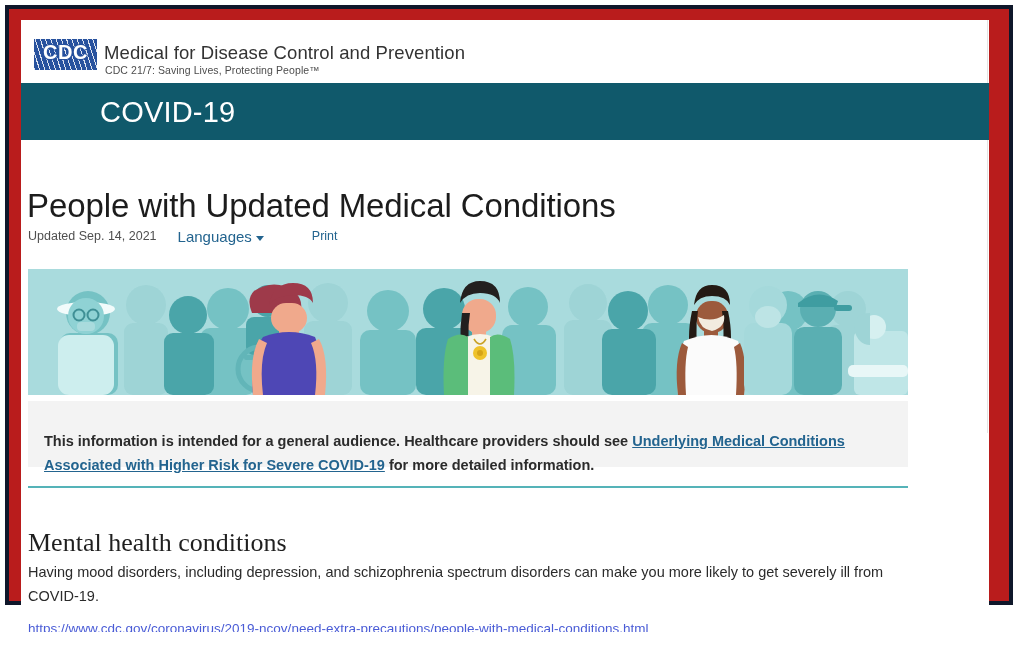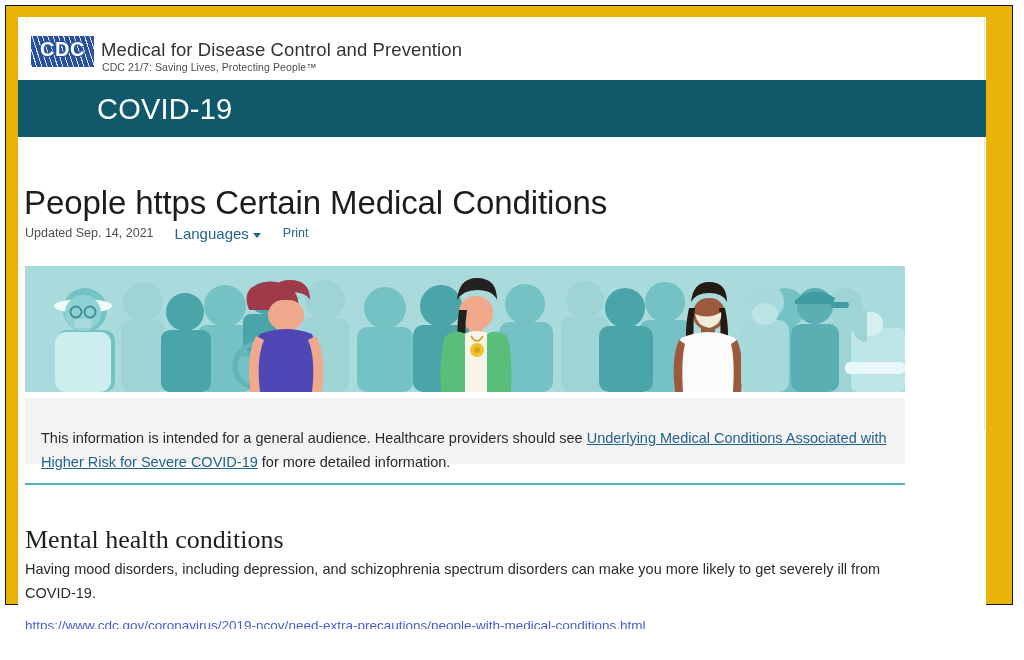--- a/index.html
+++ b/index.html
@@ -14,22 +14,22 @@
     overflow: hidden;
   }
 
   
   .screenshot-frame {
     position: absolute;
     left: 5px;
     top: 5px;
     width: 1008px;
     height: 600px;
-    border: 1px solid #0f172a;
-    background: #eab308;
+    border: 4px solid #0f172a;
+    background: #b91c1c;
     box-sizing: border-box;
   }
   .page-canvas {
     position: absolute;
     left: 12px;
     top: 11px;
     width: 968px;
     height: 612px;
     background: #ffffff;
     overflow: hidden;
@@ -164,21 +164,21 @@
     display: inline-block;
     margin-left: 4px;
     width: 0;
     height: 0;
     border-left: 4px solid transparent;
     border-right: 4px solid transparent;
     border-top: 5px solid #23648f;
     vertical-align: 1px;
   }
   .meta-print {
-    margin-left: 22px;
+    margin-left: 48px;
     font-size: 12.5px;
     color: #23648f;
     white-space: nowrap;
     cursor: pointer;
   }
 
   
   .hero {
     position: absolute;
     left: 7px;
@@ -192,20 +192,21 @@
 
   
   .info-box {
     position: absolute;
     left: 7px;
     top: 381px;
     width: 880px;
     height: 66px;
     background: #f3f3f3;
     box-sizing: border-box;
+    font-weight: bold;
   }
   .info-box-text {
     position: absolute;
     left: 16px;
     top: 13px;
     width: 846px;
     font-size: 14.5px;
     line-height: 24px;
     color: #2b2b2b;
   }
@@ -270,21 +271,21 @@
         <div class="cdc-text">CDC</div>
       </div>
       <div class="agency-name">Medical for Disease Control and Prevention</div>
       <div class="agency-tagline">CDC 21/7: Saving Lives, Protecting People™</div>
     </div>
 
     <div class="covid-banner">
       <div class="covid-banner-title">COVID-19</div>
     </div>
 
-    <h1 class="page-title">People https Certain Medical Conditions</h1>
+    <h1 class="page-title">People with Updated Medical Conditions</h1>
 
     <div class="meta-row">
       <span class="meta-updated">Updated Sep. 14, 2021</span>
       <span class="meta-languages"><span>Languages</span><span class="caret-down"></span></span>
       <span class="meta-print">Print</span>
     </div>
 
     <div class="hero">
       <svg width="880" height="126" viewBox="0 0 880 126" xmlns="http://www.w3.org/2000/svg">
         <rect x="0" y="0" width="880" height="126" fill="#a9dbdd"></rect>

